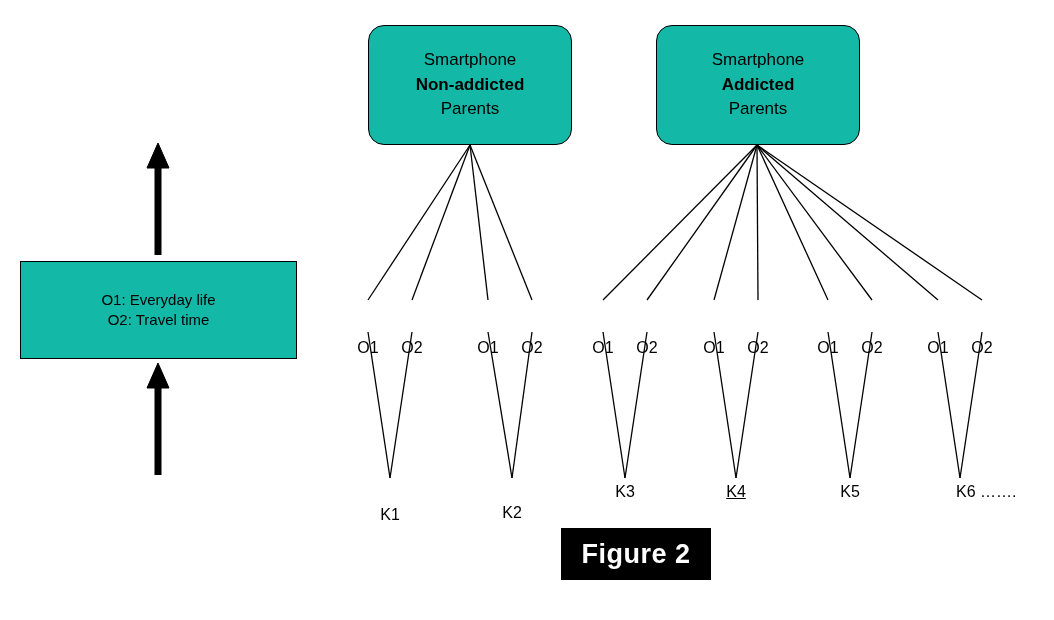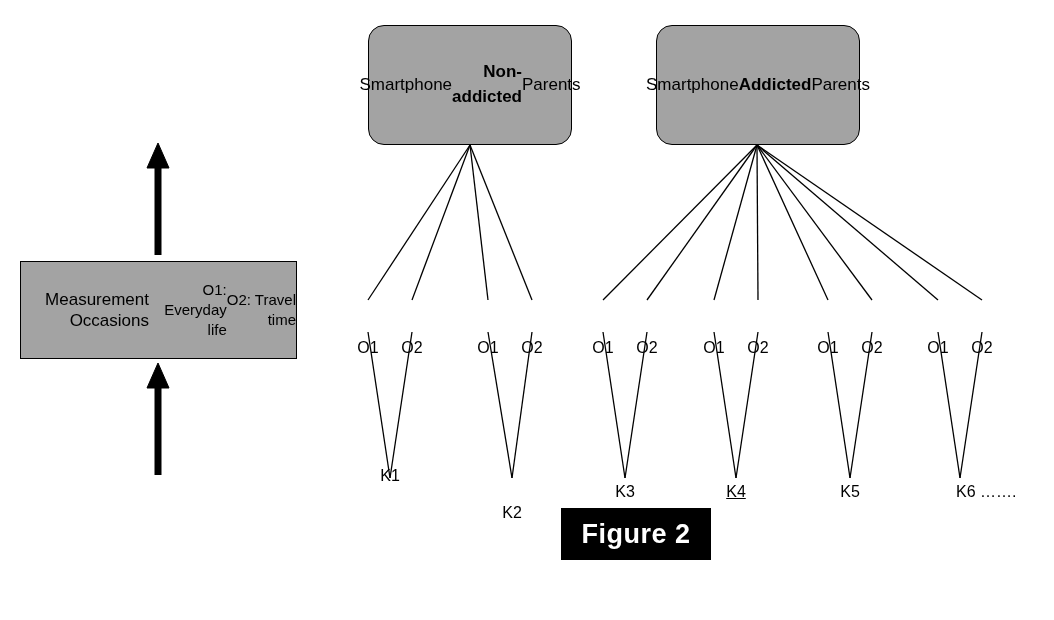--- a/index.html
+++ b/index.html
@@ -23,23 +23,23 @@
     left: 0;
     top: 0;
     width: 1054px;
     height: 620px;
     pointer-events: none;
   }
   .box {
     position: absolute;
     box-sizing: border-box;
     border: 1.6px solid #000;
-    background: #a3a3a3;
+    background: #14b8a6;
     display: flex;
-    flex-direction: row;
+    flex-direction: column;
     align-items: center;
     justify-content: center;
     text-align: right;
   }
   .box-title {
     font-size: 17px;
     line-height: 1.25;
   }
   .box-sub {
     font-size: 15px;
@@ -123,21 +123,20 @@
       <line x1="758" y1="332" x2="736" y2="478"></line>
       <line x1="828" y1="332" x2="850" y2="478"></line>
       <line x1="872" y1="332" x2="850" y2="478"></line>
       <line x1="938" y1="332" x2="960" y2="478"></line>
       <line x1="982" y1="332" x2="960" y2="478"></line>
     </g>
   </svg>
 
 
   <div class="box" style="left:20px; top:261px; width:277px; height:98px;">
-    <div class="box-title" style="font-weight:normal;">Measurement Occasions</div>
     <div class="box-sub">O1: Everyday life</div>
     <div class="box-sub">O2: Travel time</div>
   </div>
 
 
   <div class="box rounded" style="left:368px; top:25px; width:204px; height:120px;">
     <div class="ln">Smartphone</div>
     <div class="ln bold">Non-addicted</div>
     <div class="ln">Parents</div>
   </div>
@@ -155,24 +154,24 @@
 
   <div class="node-label" style="left:583px; top:305px; width:40px;">O1</div>
   <div class="node-label" style="left:627px; top:305px; width:40px;">O2</div>
   <div class="node-label" style="left:694px; top:305px; width:40px;">O1</div>
   <div class="node-label" style="left:738px; top:305px; width:40px;">O2</div>
   <div class="node-label" style="left:808px; top:305px; width:40px;">O1</div>
   <div class="node-label" style="left:852px; top:305px; width:40px;">O2</div>
   <div class="node-label" style="left:918px; top:305px; width:40px;">O1</div>
   <div class="node-label" style="left:962px; top:305px; width:40px;">O2</div>
 
-  <div class="kid-label" style="left:365px; top:467px; width:50px;">K1</div>
+  <div class="kid-label" style="left:365px; top:506px; width:50px;">K1</div>
   <div class="kid-label" style="left:487px; top:504px; width:50px;">K2</div>
   <div class="kid-label" style="left:600px; top:483px; width:50px;">K3</div>
   <div class="kid-label" style="left:711px; top:483px; width:50px;text-decoration:underline;">K4</div>
   <div class="kid-label" style="left:825px; top:483px; width:50px;">K5</div>
   <div class="kid-label" style="left:920px; top:483px; width:100px; text-align:left;margin-left:36px;">K6 …….</div>
 
-  <div class="figure-caption" style="left:561px; top:508px; width:150px; height:52px;">
+  <div class="figure-caption" style="left:561px; top:528px; width:150px; height:52px;">
     <span>Figure 2</span>
   </div>
 
 </div>
 
 </body></html>

